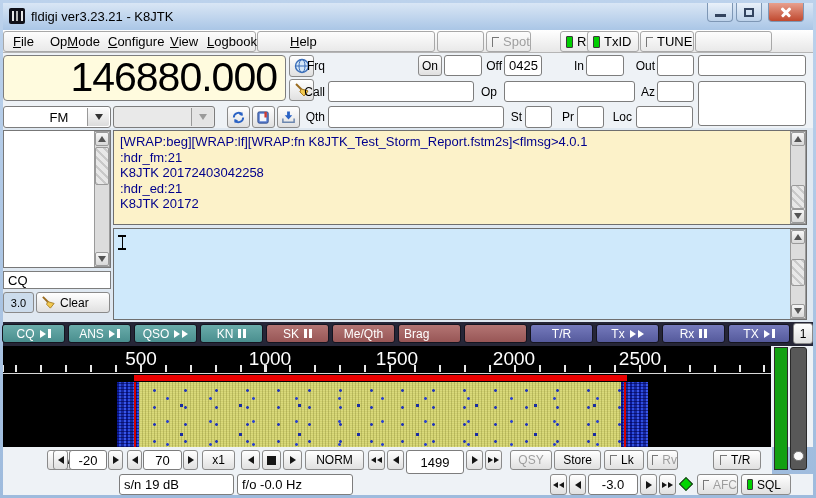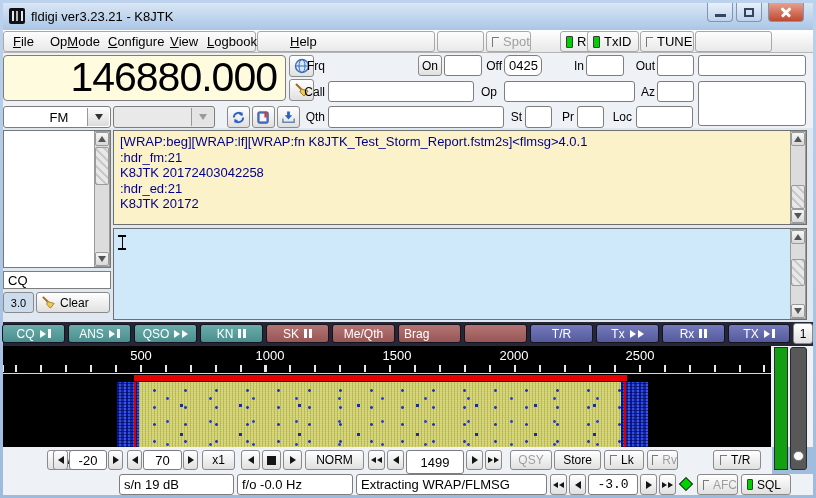--- a/index.html
+++ b/index.html
@@ -38,21 +38,21 @@
   .sb-thumb{position:absolute;left:0;right:0;border:1px solid #9a9a9a;border-radius:2px;background:repeating-linear-gradient(45deg,#c9c9c9 0 2px,#e8e8e8 2px 6px);}
   
   .macro{position:absolute;top:324px;height:19px;width:63px;border:1px solid #14141f;border-radius:3px;color:#fff;font-size:12px;display:flex;align-items:center;justify-content:center;gap:5px;}
   .macro.teal{background:linear-gradient(#6aacaa,#4a8f8f);}
   .macro.maroon{background:linear-gradient(#b37573,#985656);}
   .macro.blue{background:linear-gradient(#757abc,#555a9c);}
   .msym{display:inline-flex;align-items:center;gap:2px;}
   .mtri{width:0;height:0;border-top:4px solid transparent;border-bottom:4px solid transparent;border-left:6px solid #fff;}
   .mbar{width:3px;height:9px;background:#fff;}
   
-  .wf-label{position:absolute;top:2px;transform:translateX(-50%);color:#fff;font-size:13px;}
+  .wf-label{position:absolute;top:2px;transform:translateX(-50%);color:#fff;font-size:19px;}
   .wf-ticks{position:absolute;left:0;right:6px;top:19px;height:7px;background:repeating-linear-gradient(90deg,#e8e8e8 0 2px,transparent 2px 24.95px);background-position-x:12px;}
   .wf-blue{background:repeating-linear-gradient(0deg,rgba(0,0,70,.55) 0 1px,transparent 1px 3px),repeating-linear-gradient(90deg,#0a1a9a 0 2px,#2f4fe0 2px 4px,#16279f 4px 7px,#3a57e8 7px 9px);}
   .wf-yellow{background:
     radial-gradient(circle,#2438b6 0 1.2px,transparent 1.6px) 0 0/31px 17px,
     radial-gradient(circle,#2d44cc 0 1.2px,transparent 1.6px) 7px 5px/43px 23px,
     radial-gradient(circle,#1a2da0 0 1.6px,transparent 2px) 13px 9px/59px 29px,
     repeating-linear-gradient(90deg,rgba(110,110,30,.28) 0 1px,transparent 1px 3px),
     repeating-linear-gradient(0deg,rgba(255,255,170,.22) 0 1px,transparent 1px 2px),
     #cfcf6e;}
   .diamond{width:10px;height:10px;background:#00d400;border:1px solid #222;transform:rotate(45deg);}
@@ -157,21 +157,21 @@
         <line x1="2" y1="2" x2="8" y2="8" stroke="#9a6b1f" stroke-width="2"></line>
         <polygon points="7,7 14,9 10,14 6,10" fill="#f2c família94f" stroke="#a87f28"></polygon>
         <polygon points="7,7 14,9 10,14 6,10" fill="#f2c94f" stroke="#a87f28"></polygon>
       </svg>
   </div>
 
   <div class="abs lbl" style="left:298px;top:55px;width:27px;height:21px;">Frq</div>
   <div class="abs btn" style="left:418px;top:55px;width:24px;height:21px;">On</div>
   <div class="abs fld" style="left:444px;top:55px;width:38px;height:21px;"></div>
   <div class="abs lbl" style="left:480px;top:55px;width:22px;height:21px;">Off</div>
-  <div class="abs fld" style="left:504px;top:55px;width:38px;height:21px;border-radius:6px;">0425</div>
+  <div class="abs fld" style="left:504px;top:55px;width:38px;height:21px;">0425</div>
   <div class="abs lbl" style="left:560px;top:55px;width:24px;height:21px;">In</div>
   <div class="abs fld" style="left:586px;top:55px;width:38px;height:21px;"></div>
   <div class="abs lbl" style="left:628px;top:55px;width:27px;height:21px;">Out</div>
   <div class="abs fld" style="left:657px;top:55px;width:37px;height:21px;"></div>
   <div class="abs fld" style="left:698px;top:55px;width:108px;height:21px;"></div>
 
   <div class="abs lbl" style="left:294px;top:81px;width:31px;height:21px;">Call</div>
   <div class="abs fld" style="left:328px;top:81px;width:146px;height:21px;"></div>
   <div class="abs lbl" style="left:474px;top:81px;width:23px;height:21px;">Op</div>
   <div class="abs fld" style="left:504px;top:81px;width:131px;height:21px;"></div>
@@ -418,29 +418,28 @@
       <span>Rv</span>
     </div>
   <div class="abs btn" style="left:713px;top:450px;width:48px;height:20px;justify-content:flex-start;padding-left:6px;">
       <i class="ind"></i>
       <span>T/R</span>
     </div>
 
   <div class="abs bg-gray" style="left:3px;top:474px;width:810px;height:21px;"></div>
   <div class="abs fld" style="left:119px;top:474px;width:115px;height:21px;">s/n 19 dB</div>
   <div class="abs fld" style="left:237px;top:474px;width:116px;height:21px;">f/o -0.0 Hz</div>
-  <div class="abs fld" style="left:356px;top:474px;width:191px;height:21px;">Extracting WRAP/FLMSG</div>
   <div class="abs btn" style="left:550px;top:474px;width:17px;height:21px;gap:1px;">
       <i class="t2l"></i>
       <i class="t2l"></i>
     </div>
   <div class="abs btn" style="left:569px;top:474px;width:17px;height:21px;">
       <i class="tl"></i>
     </div>
-  <div class="abs fld center" style="left:588px;top:474px;width:50px;height:21px;font-family:Liberation Mono, monospace;">-3.0</div>
+  <div class="abs fld center" style="left:588px;top:474px;width:50px;height:21px;">-3.0</div>
   <div class="abs btn" style="left:640px;top:474px;width:17px;height:21px;">
       <i class="tr"></i>
     </div>
   <div class="abs btn" style="left:659px;top:474px;width:17px;height:21px;gap:1px;">
       <i class="t2r"></i>
       <i class="t2r"></i>
     </div>
   <span class="abs diamond" style="left:681px;top:479px;"></span>
   <div class="abs btn gray" style="left:697px;top:474px;width:41px;height:21px;justify-content:flex-start;padding-left:5px;">
       <i class="ind"></i>

